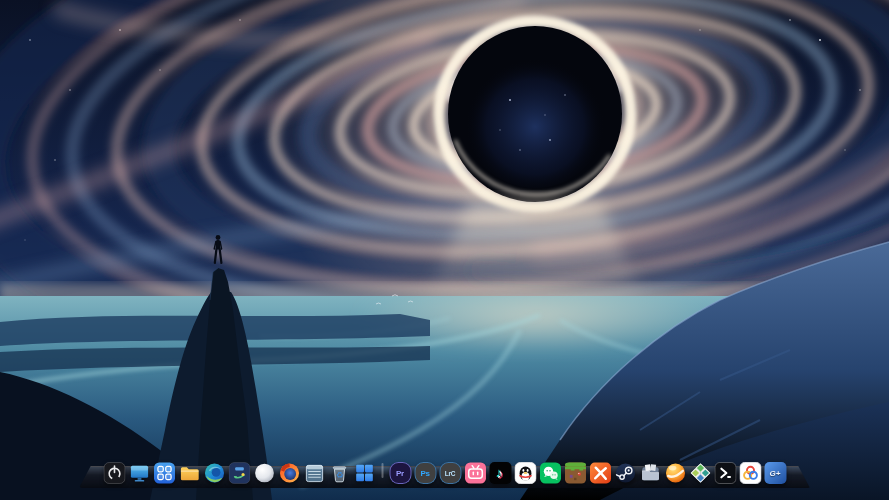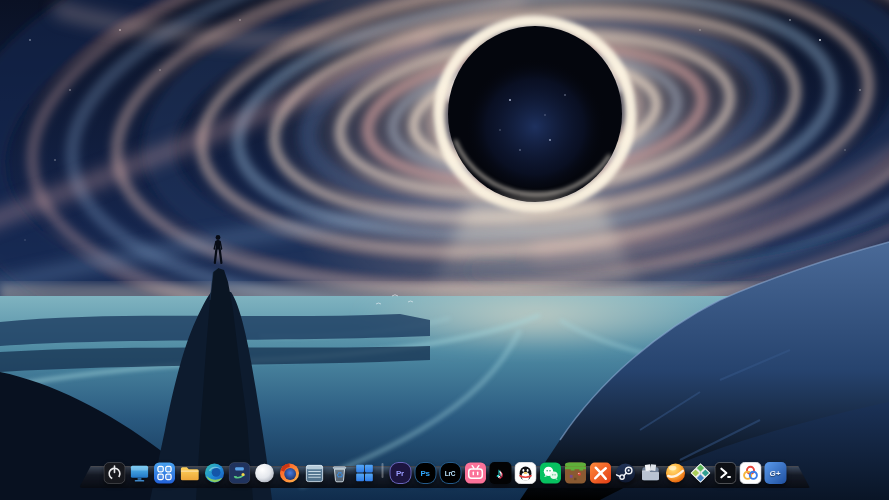--- a/index.html
+++ b/index.html
@@ -14,21 +14,21 @@
             border-top:1px solid rgba(255,255,255,.25);
             clip-path:polygon(1.6% 0,98.4% 0,100% 100%,0 100%);
             border-radius:3px;}
   .dock-row{position:relative;display:flex;align-items:flex-end;gap:3px;padding:0 8px 4px;}
   .di{position:relative;width:22px;height:22px;flex:0 0 auto;
       filter:drop-shadow(0 2px 2px rgba(0,0,0,.5));cursor:pointer;}
   .di svg{display:block;width:100%;height:100%;}
   .sep{width:2px;height:15px;margin:0 3px 6px;background:rgba(255,255,255,.3);border-radius:1px;flex:0 0 auto;}
   .tile{display:flex;align-items:center;justify-content:center;width:22px;height:22px;
         border-radius:9px;font-weight:700;box-sizing:border-box;}
-  .adobe{background:#000000;border:1px solid rgba(60,150,230,.6);font-size:8px;letter-spacing:-.3px;color:#31a8ff;}
+  .adobe{background:#404040;border:1px solid rgba(60,150,230,.6);font-size:8px;letter-spacing:-.3px;color:#31a8ff;}
   .pr{background:#1d1540;border-color:rgba(145,145,255,.65);color:#9b9bff;}
   .lrc{color:#b8e0fa;font-size:6.5px;}
   .tt{background:#030304;border-radius:5px;}
   .tt span{color:#fff;font-size:13px;font-weight:700;line-height:1;
            text-shadow:-1.2px -.6px 0 #25f4ee,1.2px .8px 0 #fe2c55;}
   .gp{background:linear-gradient(135deg,#5a9aec,#1f4f9e);color:#f0f4fa;font-size:8px;
       font-style:italic;border-radius:5px;text-shadow:0 1px 1px rgba(0,0,0,.5);}
 </style>
 </head>
 <body>

